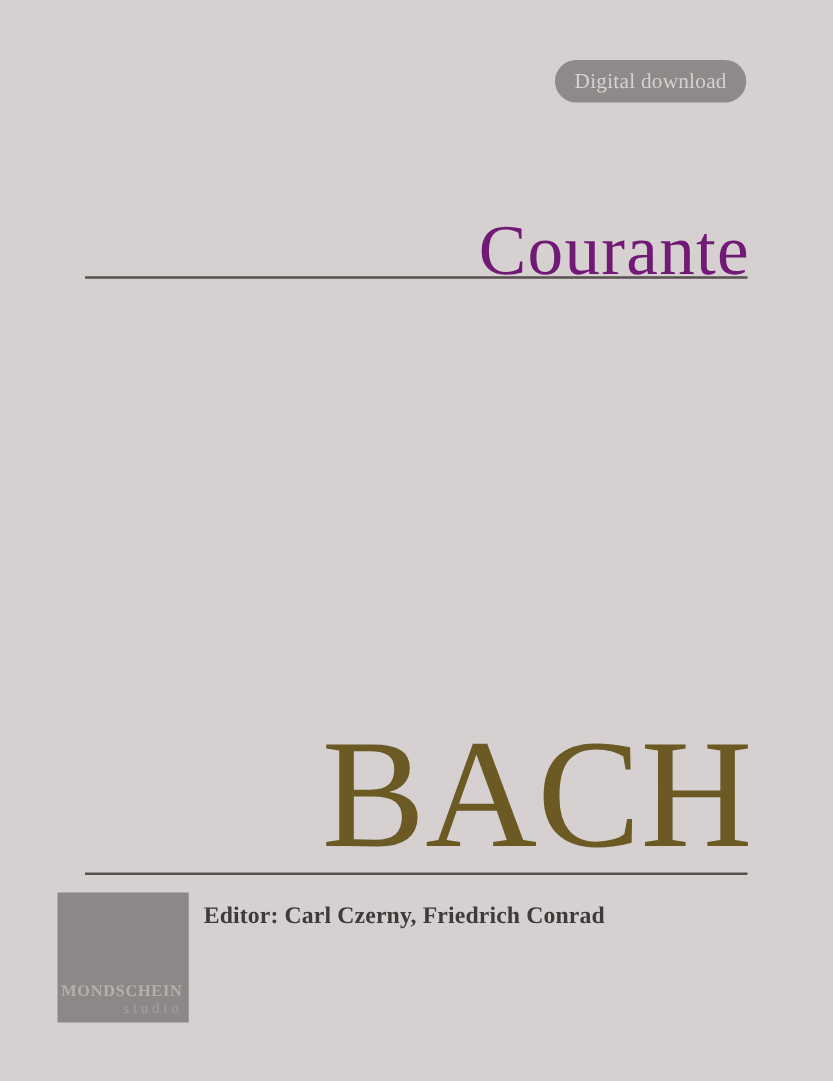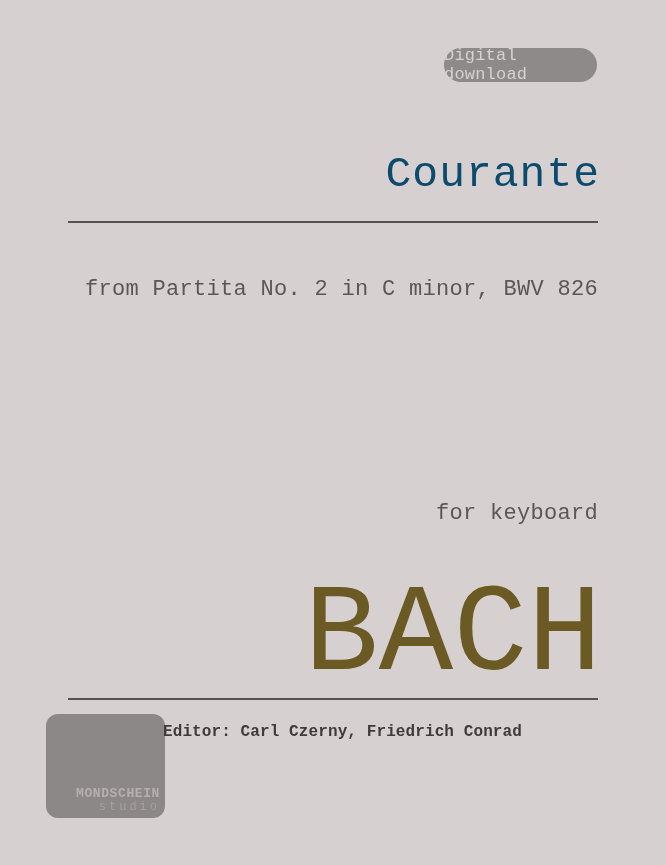--- a/index.html
+++ b/index.html
@@ -5,45 +5,45 @@
   html, body {
     margin: 0;
     padding: 0;
     background: #9a9a9a;
   }
   .page {
     position: relative;
     width: 666px;
     height: 865px;
     background: #d6d1d0;
-    font-family: Liberation Mono, monospace;
+    font-family: Liberation Serif, serif;
     overflow: hidden;
   }
   .badge {
     position: absolute;
     top: 48px;
     right: 69px;
     width: 153px;
     height: 34px;
     border-radius: 17px;
     background: #8e8a89;
     color: #d6d2d1;
     font-size: 17px;
     display: flex;
     align-items: center;
     justify-content: center;
     letter-spacing: 0.2px;
   }
   .title {
     position: absolute;
-    top: 153px;
+    top: 172px;
     right: 66px;
-    font-size: 43px;
+    font-size: 57px;
     font-weight: 300;
-    color: #0c4a6e;
+    color: #701a75;
     letter-spacing: 1px;
     line-height: 1;
   }
   .rule {
     position: absolute;
     left: 68px;
     width: 530px;
     height: 2px;
     background: #575250;
   }
@@ -77,24 +77,23 @@
     font-weight: 300;
     color: #6b5a24;
     line-height: 1;
     letter-spacing: 0px;
     text-align: right;
   }
   .logo-box {
     position: absolute;
     left: 46px;
     top: 714px;
-    width: 119px;
+    width: 105px;
     height: 104px;
     background: #8d8888;
-    border-radius: 12px;
   }
   .logo-name {
     position: absolute;
     right: 5px;
     bottom: 17px;
     font-size: 13px;
     font-weight: 700;
     color: #b5afae;
     letter-spacing: 0.6px;
     white-space: nowrap;
@@ -106,41 +105,39 @@
     font-size: 12px;
     font-weight: 400;
     color: #a5a09f;
     letter-spacing: 3px;
     white-space: nowrap;
   }
   .editor {
     position: absolute;
     left: 163px;
     top: 722px;
-    font-size: 16px;
+    font-size: 19px;
     font-weight: 600;
     color: #403a3b;
     line-height: 21px;
     letter-spacing: 0.1px;
   }
 </style>
 </head>
 <body>
 
 <div class="page">
 
   <div class="badge">Digital download</div>
 
   <div class="title">Courante</div>
 
   <div class="rule rule-top"></div>
 
-  <div class="subtitle">from Partita No. 2 in C minor, BWV 826</div>
 
-  <div class="instrumentation">for keyboard</div>
 
   <div class="composer">BACH</div>
 
   <div class="rule rule-bottom"></div>
 
   <div class="logo-box">
     <span class="logo-name">MONDSCHEIN</span>
     <span class="logo-sub">studio</span>
   </div>
 

